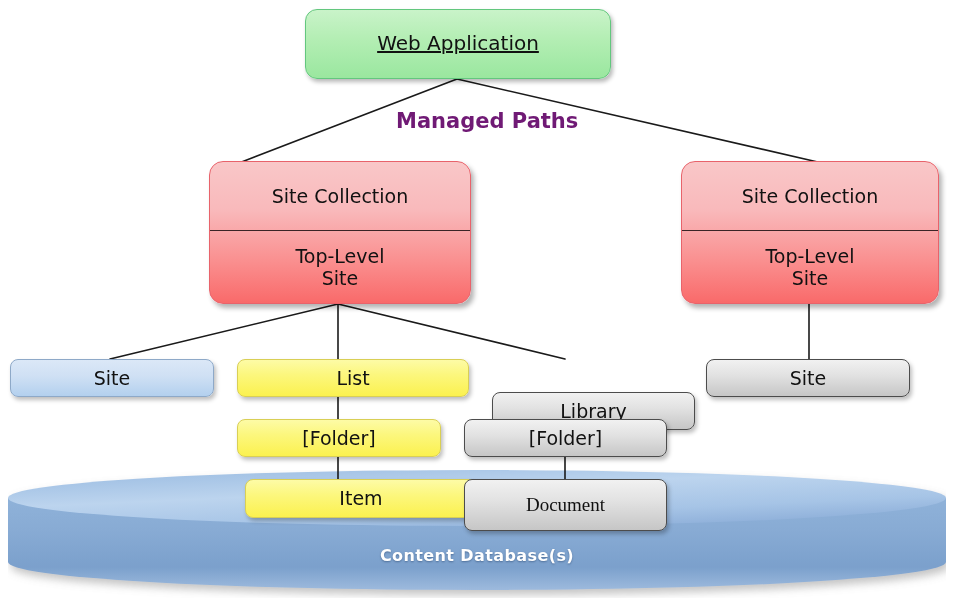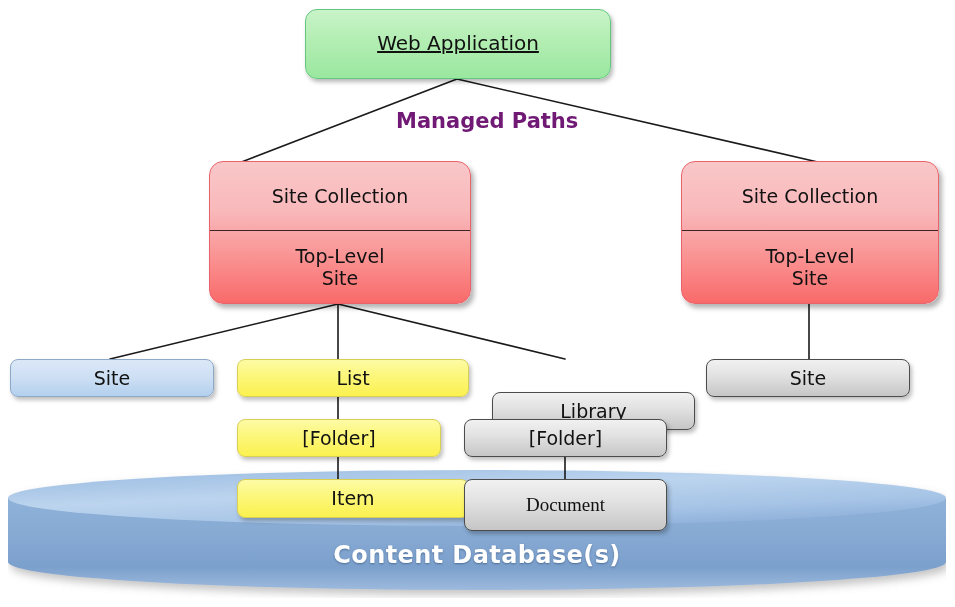--- a/index.html
+++ b/index.html
@@ -133,21 +133,21 @@
     left: 0;
     top: 0;
     width: 938px;
     height: 128px;
     display: flex;
     align-items: center;
     justify-content: center;
     padding-top: 42px;
     box-sizing: border-box;
     color: #ffffff;
-    font-size: 24px;
+    font-size: 16px;
     font-weight: bold;
     letter-spacing: 0.4px;
     text-shadow: 0 1px 2px rgba(40,70,110,0.55);
     pointer-events: none;
   }
 </style>
 </head>
 <body>
 
 <div id="canvas">
@@ -240,21 +240,21 @@
   </div>
 
   <div class="node node-yellow" style="left:237px; top:359px; width:232px; height:38px;">
     <span class="label">List</span>
   </div>
 
   <div class="node node-yellow" style="left:237px; top:419px; width:204px; height:38px;">
     <span class="label">[Folder]</span>
   </div>
 
-  <div class="node node-yellow" style="left:237px; top:479px; width:232px; height:39px;">
+  <div class="node node-yellow" style="left:245px; top:479px; width:232px; height:39px;">
     <span class="label">Item</span>
   </div>
 
   <div class="node node-gray" style="left:492px; top:359px; width:203px; height:38px;margin-top:33px;">
     <span class="label">Library</span>
   </div>
 
   <div class="node node-gray" style="left:464px; top:419px; width:203px; height:38px;">
     <span class="label">[Folder]</span>
   </div>

